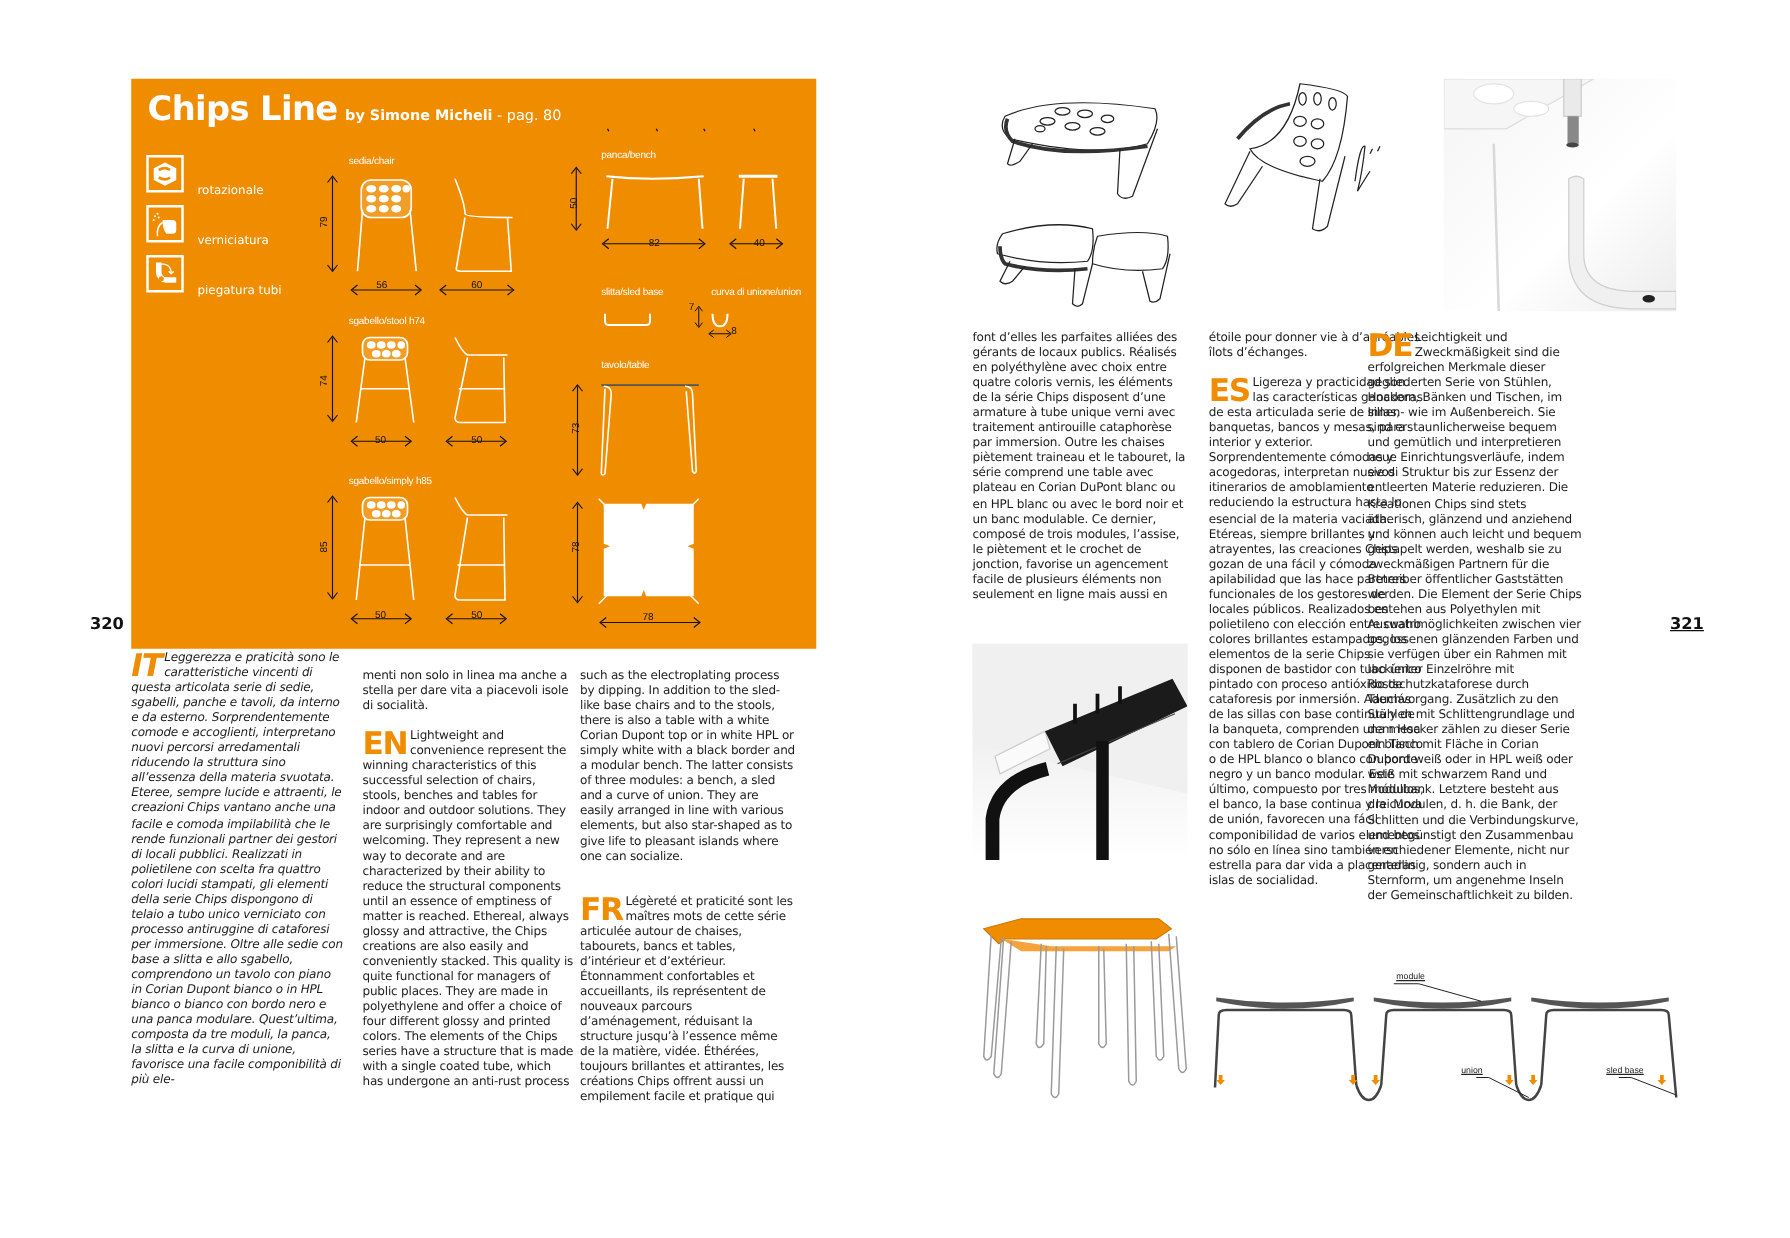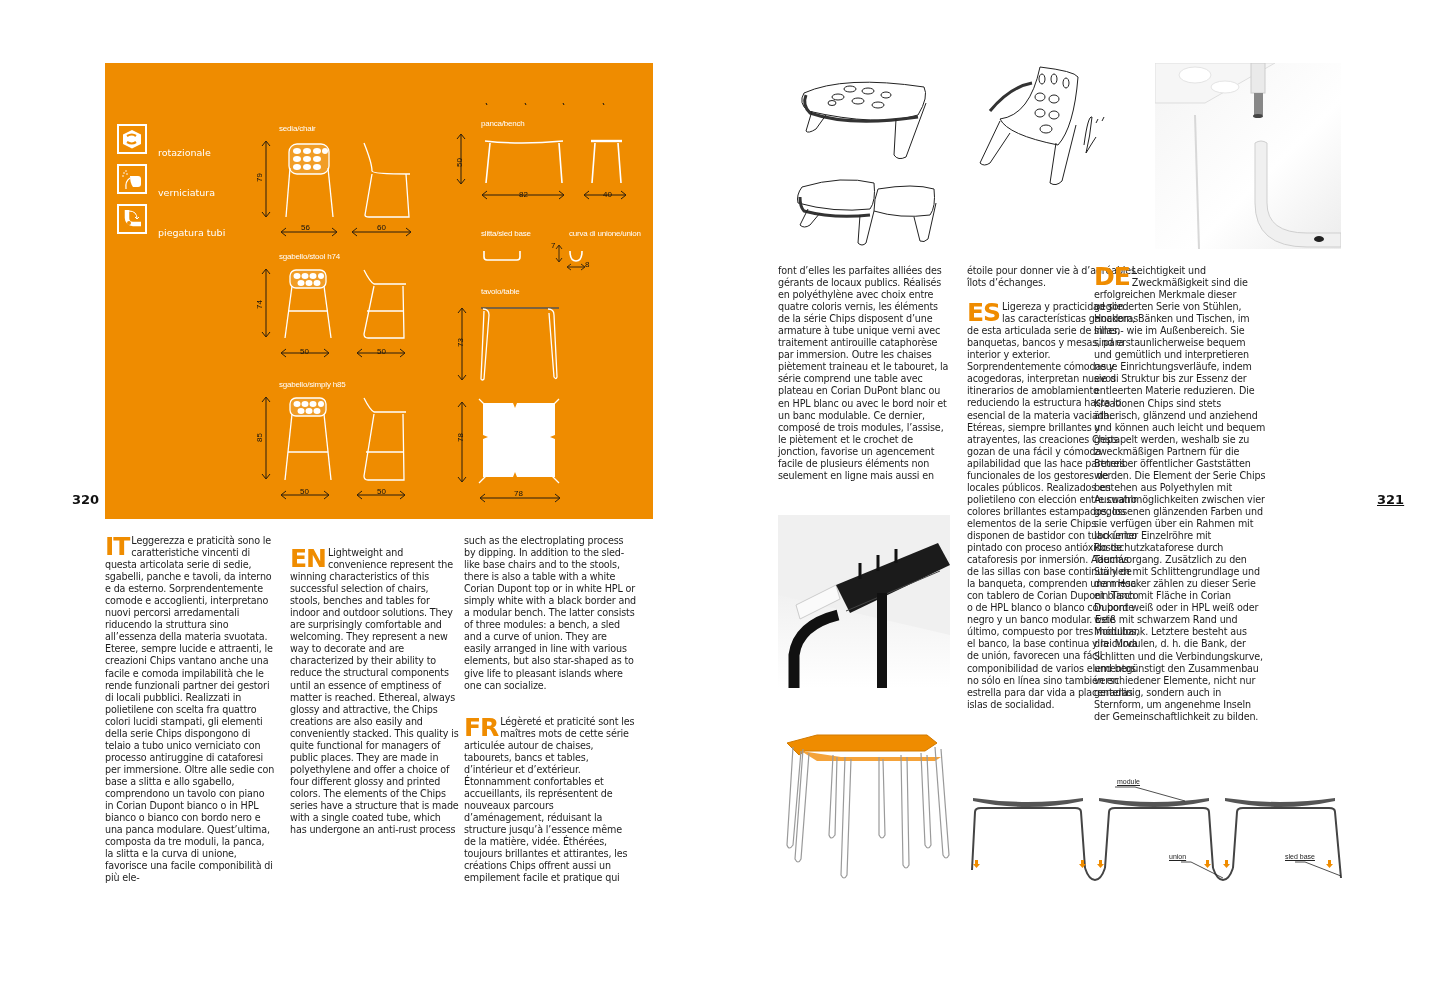--- a/index.html
+++ b/index.html
@@ -1,21 +1,21 @@
 <!DOCTYPE html>
 <html><head>
 <meta charset="utf-8">
 <style>
   * { box-sizing: border-box; margin: 0; padding: 0; }
   html, body { width: 1432px; height: 990px; background: #ffffff; overflow: hidden; }
   body { font-family: "DejaVu Sans", "Liberation Sans", sans-serif; color: #1a1a1a; position: relative; }
 
   .page-number { position: absolute; top: 492px; font-weight: bold; font-size: 13px; color: #111; }
   .page-number.left { left: 44px; margin-left: 28px; }
-  .page-number.right { left: 1377px; text-decoration: underline; }
+  .page-number.right { left: 1336px; text-decoration: underline; }
 
   
   .panel { position: absolute; left: 105px; top: 63px; width: 548px; height: 456px; background: #ef8c00; color: #fff; overflow: hidden; }
   .panel-title { position: absolute; left: 13px; top: 9px; white-space: nowrap; }
   .panel-title .main { font-family: "DejaVu Sans", sans-serif; font-weight: bold; font-size: 27px; letter-spacing: -0.5px; }
   .panel-title .by { font-size: 11.5px; font-weight: bold; margin-left: 6px; }
   .panel-title .pag { font-size: 11.5px; }
 
   .legend { position: absolute; left: 12px; top: 61px; }
   .legend-item { position: relative; height: 40px; width: 140px; }
@@ -27,21 +27,21 @@
   .dim.v { transform: rotate(-90deg); transform-origin: center; }
 
   svg.draw { position: absolute; overflow: visible; }
 
   
   .col { position: absolute; font-family: "DejaVu Sans", sans-serif; font-size: 9.6px; line-height: 12.05px; color: #1d1d1d; letter-spacing: -0.15px; text-align: left; }
   .col p { margin: 0; }
   .col .gap { height: 12px; }
   .lang { float: left; font-weight: bold; color: #ef8c00; font-size: 25px; line-height: 20px; margin: 2px 2px -2px 0; letter-spacing: -1px; font-family: "DejaVu Sans", sans-serif; }
 
-  .col-it { left: 105px; top: 535px; width: 170px; }
+  .col-it { left: 105px; top: 521px; width: 170px; font-style: italic; }
   .col-en1 { left: 290px; top: 535px; width: 170px; }
   .col-en2 { left: 464px; top: 535px; width: 172px; }
   .col-fr2 { left: 778px; top: 265px; width: 172px; }
   .col-es { left: 967px; top: 265px; width: 172px; }
   .col-de { left: 1094px; top: 265px; width: 172px; }
 
   
   .img { position: absolute; overflow: hidden; }
   .photo-top { left: 1155px; top: 63px; width: 186px; height: 186px; background: linear-gradient(135deg, #f4f4f4 0%, #ffffff 60%, #ececec 100%); }
   .photo-mid { left: 778px; top: 515px; width: 172px; height: 173px; background: linear-gradient(180deg, #e8e8e8 0%, #f2f2f2 50%, #ffffff 100%); }
@@ -50,20 +50,23 @@
   .bench-diagram { left: 965px; top: 770px; width: 380px; height: 115px; }
   .diag-label { position: absolute; font-size: 7px; color: #222; font-family: "Liberation Sans", sans-serif; white-space: nowrap; text-decoration: underline; }
 </style>
 </head>
 <body>
 
 <div class="page-number left">320</div>
 <div class="page-number right">321</div>
 
 <div class="panel">
+  <div class="panel-title">
+    <span class="main">Chips Line</span><span class="by">by Simone Micheli</span><span class="pag"> - pag. 80</span>
+  </div>
 
   <div class="legend">
     <div class="legend-item">
       <span class="legend-icon">
         <svg width="22" height="22" viewBox="0 0 22 22">
             <path d="M11 2 L20 6.5 L20 16 L11 20.5 L2 16 L2 6.5 Z" fill="#fff"></path>
             <path d="M6 8 q5 -3 9 0 M6 14 q5 3 9 0" stroke="#ef8c00" stroke-width="2.2" fill="none"></path>
           </svg>
       </span>
       <span class="legend-label">rotazionale</span>
@@ -267,20 +270,21 @@
   <span class="dim v" style="left:351px;top:370px;">78</span>
   <span class="dim" style="left:409px;top:426px;">78</span>
 </div>
 
 <div class="col col-it">
   <span class="lang">IT</span>
   <p>Leggerezza e praticità sono le caratteristiche vincenti di questa articolata serie di sedie, sgabelli, panche e tavoli, da interno e da esterno. Sorprendentemente comode e accoglienti, interpretano nuovi percorsi arredamentali riducendo la struttura sino all’essenza della materia svuotata. Eteree, sempre lucide e attraenti, le creazioni Chips vantano anche una facile e comoda impilabilità che le rende funzionali partner dei gestori di locali pubblici. Realizzati in polietilene con scelta fra quattro colori lucidi stampati, gli elementi della serie Chips dispongono di telaio a tubo unico verniciato con processo antiruggine di cataforesi per immersione. Oltre alle sedie con base a slitta e allo sgabello, comprendono un tavolo con piano in Corian Dupont bianco o in HPL bianco o bianco con bordo nero e una panca modulare. Quest’ultima, composta da tre moduli, la panca, la slitta e la curva di unione, favorisce una facile componibilità di più ele-</p>
 </div>
 
 <div class="col col-en1">
+  <p>menti non solo in linea ma anche a stella per dare vita a piacevoli isole di socialità.</p>
   <div class="gap"></div>
   <span class="lang">EN</span>
   <p>Lightweight and convenience represent the winning characteristics of this successful selection of chairs, stools, benches and tables for indoor and outdoor solutions. They are surprisingly comfortable and welcoming. They represent a new way to decorate and are characterized by their ability to reduce the structural components until an essence of emptiness of matter is reached. Ethereal, always glossy and attractive, the Chips creations are also easily and conveniently stacked. This quality is quite functional for managers of public places. They are made in polyethylene and offer a choice of four different glossy and printed colors. The elements of the Chips series have a structure that is made with a single coated tube, which has undergone an anti-rust process</p>
 </div>
 
 <div class="col col-en2">
   <p>such as the electroplating process by dipping. In addition to the sled-like base chairs and to the stools, there is also a table with a white Corian Dupont top or in white HPL or simply white with a black border and a modular bench. The latter consists of three modules: a bench, a sled and a curve of union. They are easily arranged in line with various elements, but also star-shaped as to give life to pleasant islands where one can socialize.</p>
   <div class="gap"></div>
   <div class="gap"></div>
   <span class="lang">FR</span>

